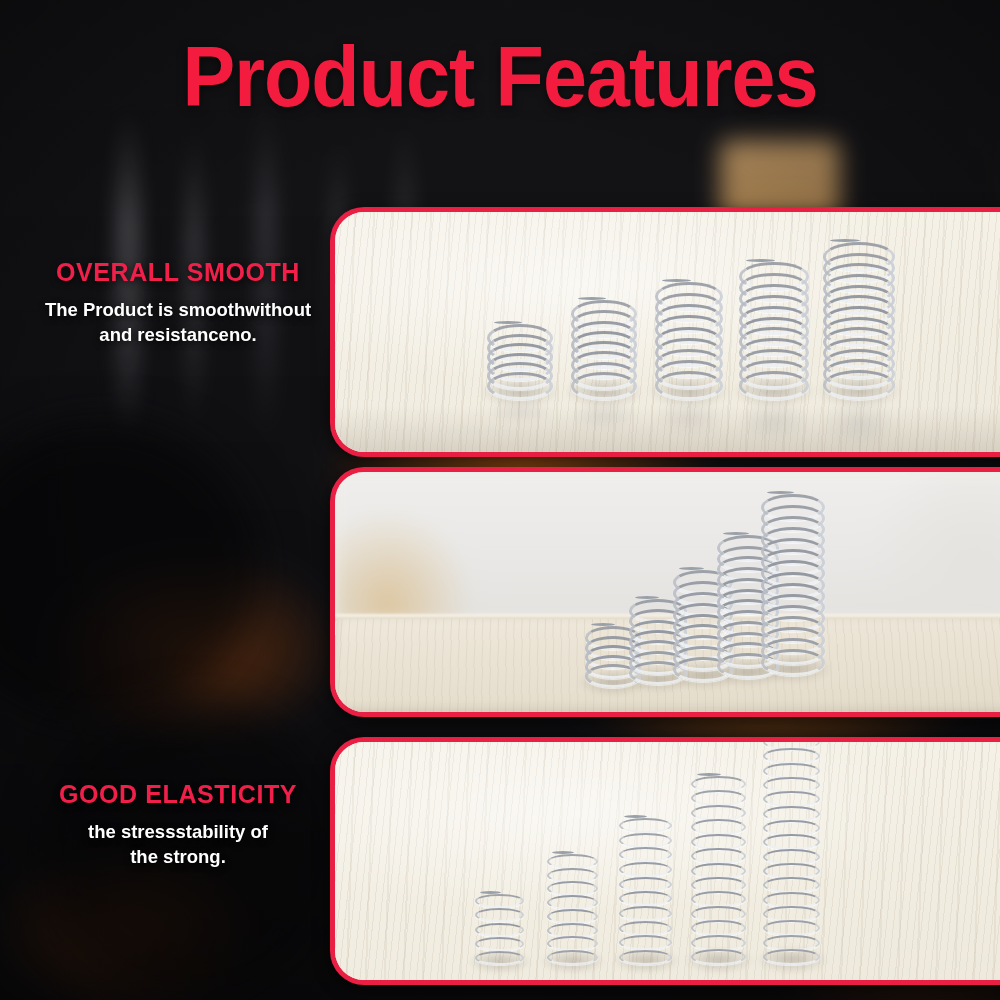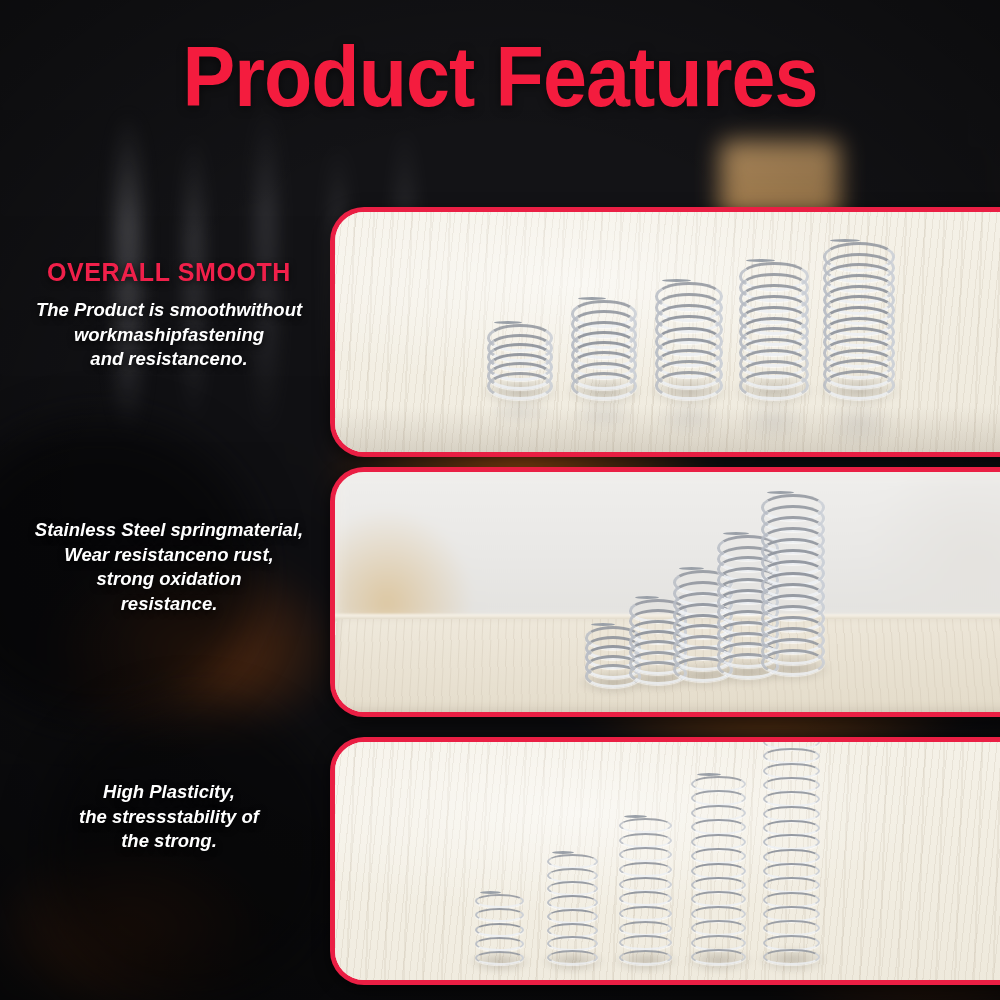--- a/index.html
+++ b/index.html
@@ -127,32 +127,31 @@
     background:radial-gradient(ellipse at center, rgba(120,112,98,.34), rgba(120,112,98,0) 70%);
     filter:blur(2px);
   }
   .spring-reflect{
     position:absolute;border-radius:50%;
     background:radial-gradient(ellipse at center, rgba(150,150,155,.20), rgba(150,150,155,0) 72%);
     filter:blur(3px);
   }
 
   
-  .feature-text{position:absolute;left:4px;width:330px;text-align:center;}
+  .feature-text{position:absolute;left:13px;width:330px;text-align:center;}
   .feature-head{
     color:#f0204a;font-size:25px;font-weight:bold;
     letter-spacing:.6px;margin:0 0 11px 0;
     text-shadow:0 2px 7px rgba(0,0,0,.75);
     white-space:nowrap;
   }
   .feature-body{
     color:#ffffff;font-size:18.5px;line-height:1.33;font-weight:bold;
     margin:0;padding:0 22px;
     text-shadow:0 2px 7px rgba(0,0,0,.85);
-    font-style:italic;
   }
   .feature-body span{display:block;}
 </style>
 </head>
 <body>
 
 <div id="stage">
 
   <div class="bg-base"></div>
   <div class="bg-streak" style="left:115px;top:110px;width:26px;height:330px;"></div>
@@ -404,35 +403,28 @@
             <div class="coil" style="width: 53px; height: 12px; border-width: 2.5px; top: 215px; opacity: 0.82; z-index: 115;"></div>
           </div>
         </div>
     </div>
   </div>
 
   <div class="feature-text" style="top:258px;">
     <p class="feature-head">OVERALL SMOOTH</p>
     <p class="feature-body">
       <span>The Product is smoothwithout</span>
-      <span>workmashipfastening</span>
       <span>and resistanceno.</span>
     </p>
   </div>
 
   <div class="feature-text" style="top:518px;">
+  </div>
+
+  <div class="feature-text" style="top:780px;">
+    <p class="feature-head">GOOD ELASTICITY</p>
     <p class="feature-body">
-      <span>Stainless Steel springmaterial,</span>
-      <span>Wear resistanceno rust,</span>
-      <span>strong oxidation</span>
-      <span>resistance.</span>
-    </p>
-  </div>
-
-  <div class="feature-text" style="top:780px;">
-    <p class="feature-body">
-      <span>High Plasticity,</span>
       <span>the stressstability of</span>
       <span>the strong.</span>
     </p>
   </div>
 
 </div>
 
 </body></html>

